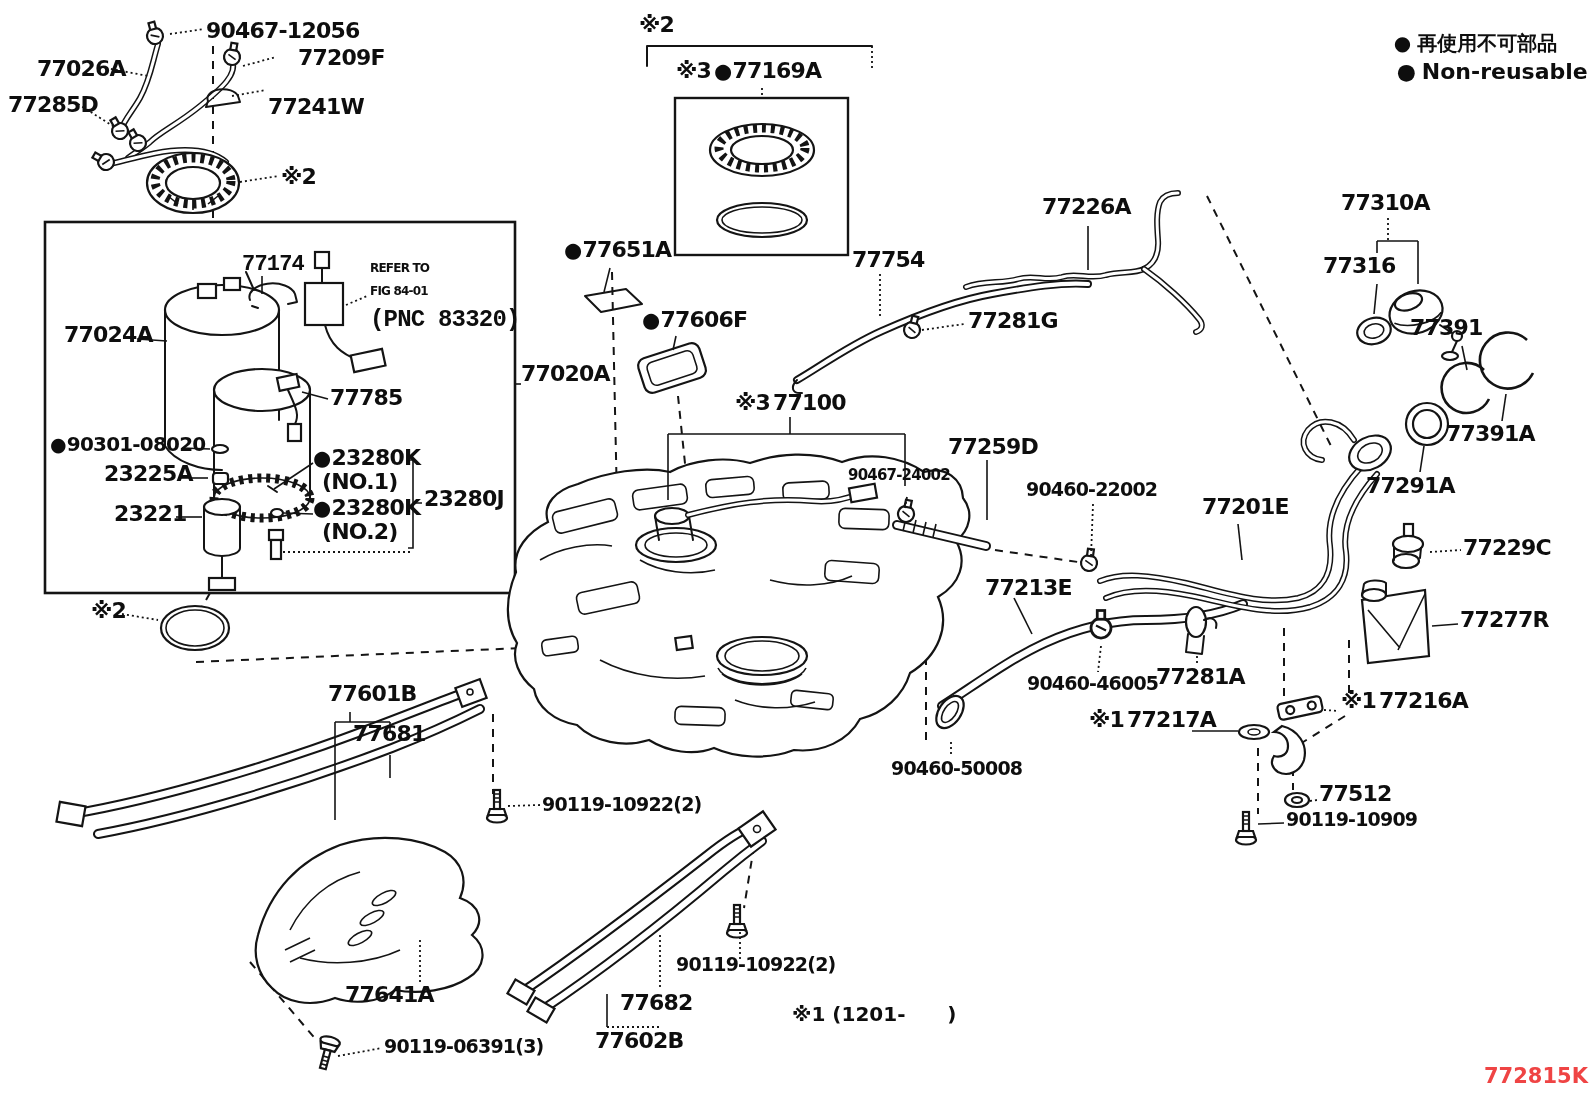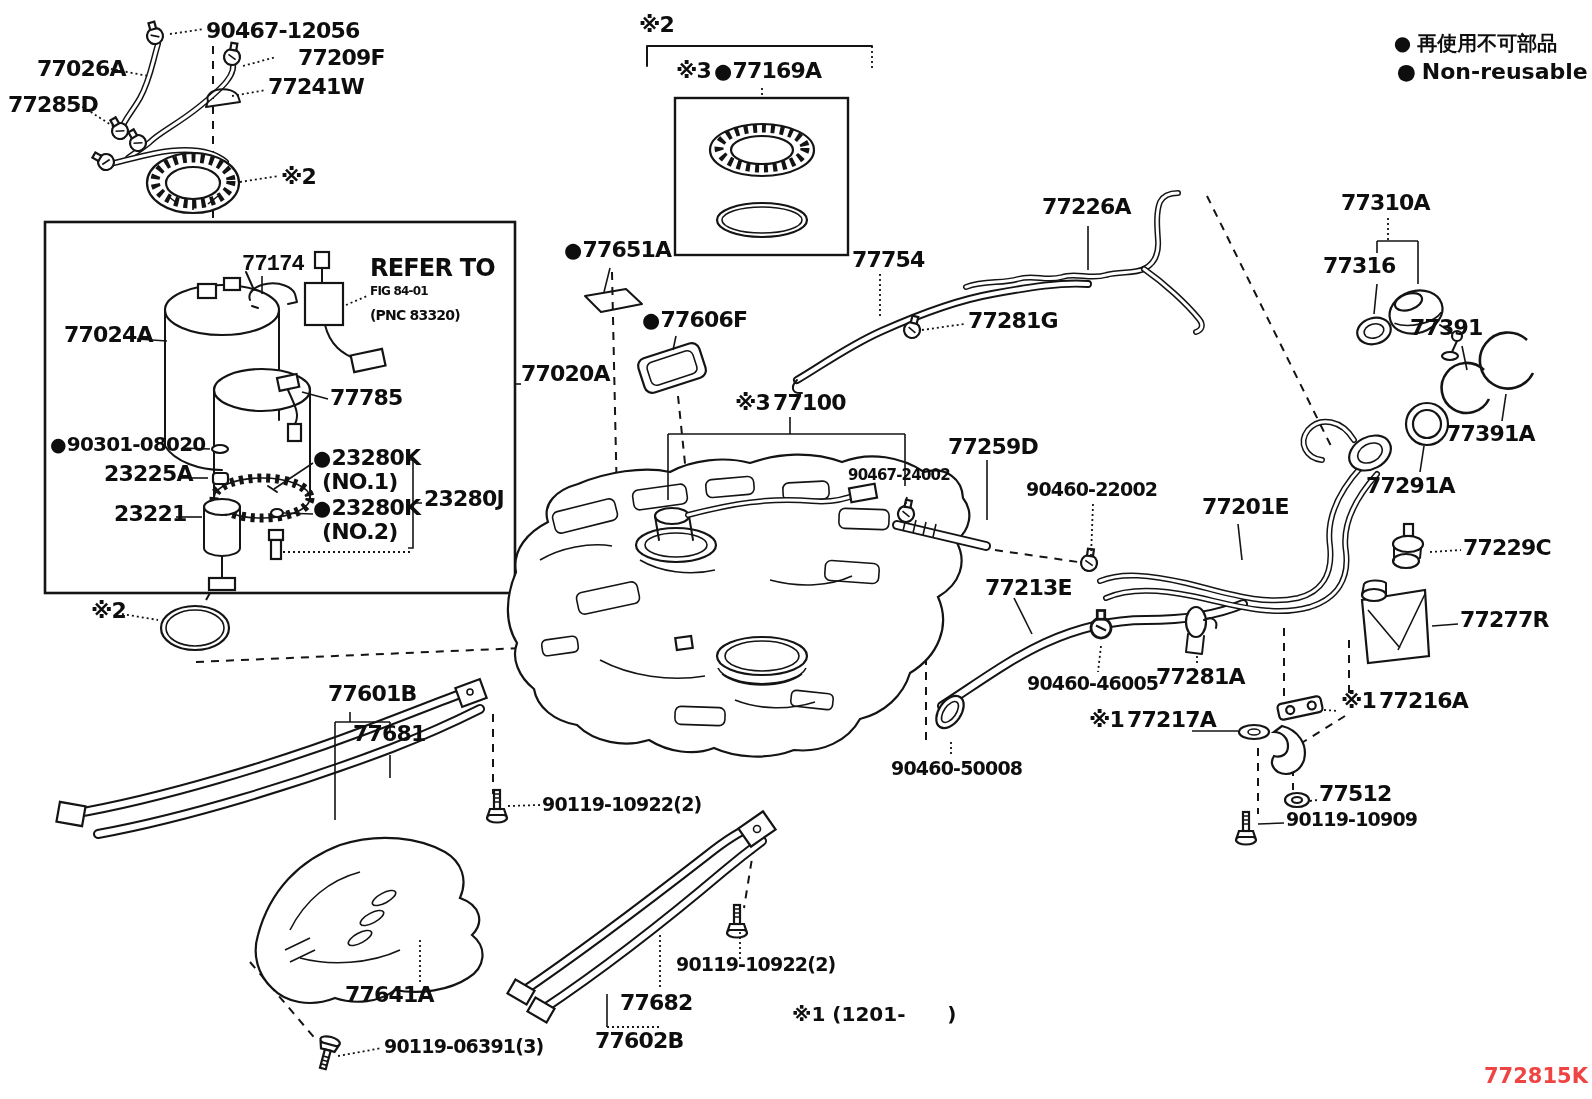--- a/index.html
+++ b/index.html
@@ -379,26 +379,26 @@
     <path class="lead" d="M607,994 L607,1027"></path>
     <path class="dot-l" d="M607,1027 L659,1027"></path>
   </g>
 </svg>
 
 <div class="layer">
       <div class="plabel" style="left: 206px; top: 20px;"><span>90467-12056</span></div>
       <div class="plabel" style="left: 37px; top: 58px;"><span>77026A</span></div>
       <div class="plabel" style="left: 278px; top: 47px; margin-left: 20px;"><span>77209F</span></div>
       <div class="plabel" style="left: 8px; top: 94px;"><span>77285D</span></div>
-      <div class="plabel" style="left: 268px; top: 76px;"><span>77241W</span></div>
+      <div class="plabel" style="left: 268px; top: 96px;"><span>77241W</span></div>
       <div class="plabel" style="left: 281px; top: 166px;"><span>※2</span></div>
       <div class="plabel" style="left: 242px; top: 254px; font-family: Liberation Mono, monospace;"><span>77174</span></div>
-      <div class="plabel" style="left: 370px; top: 256px; font-size: 24px;"><span>REFER TO</span></div>
+      <div class="plabel" style="left: 370px; top: 262px; font-size: 12px;"><span>REFER TO</span></div>
       <div class="plabel" style="left: 370px; top: 285px; font-size: 12px;"><span>FIG 84-01</span></div>
-      <div class="plabel" style="left: 370px; top: 308px; font-size: 14px;"><span>(PNC 83320)</span></div>
+      <div class="plabel" style="left: 370px; top: 308px; font-size: 24px; font-family: Liberation Mono, monospace;"><span>(PNC 83320)</span></div>
       <div class="plabel" style="left: 64px; top: 324px;"><span>77024A</span></div>
       <div class="plabel" style="left: 330px; top: 387px;"><span>77785</span></div>
       <div class="plabel" style="left: 50px; top: 434px; font-size: 20px;"><span class="dot">●</span><span>90301-08020</span></div>
       <div class="plabel" style="left: 104px; top: 463px;"><span>23225A</span></div>
       <div class="plabel" style="left: 114px; top: 503px;"><span>23221</span></div>
       <div class="plabel" style="left: 313px; top: 447px;"><span class="dot">●</span><span>23280K</span></div>
       <div class="plabel" style="left: 322px; top: 471px;"><span>(NO.1)</span></div>
       <div class="plabel" style="left: 313px; top: 497px;"><span class="dot">●</span><span>23280K</span></div>
       <div class="plabel" style="left: 322px; top: 521px;"><span>(NO.2)</span></div>
       <div class="plabel" style="left: 424px; top: 488px;"><span>23280J</span></div>

